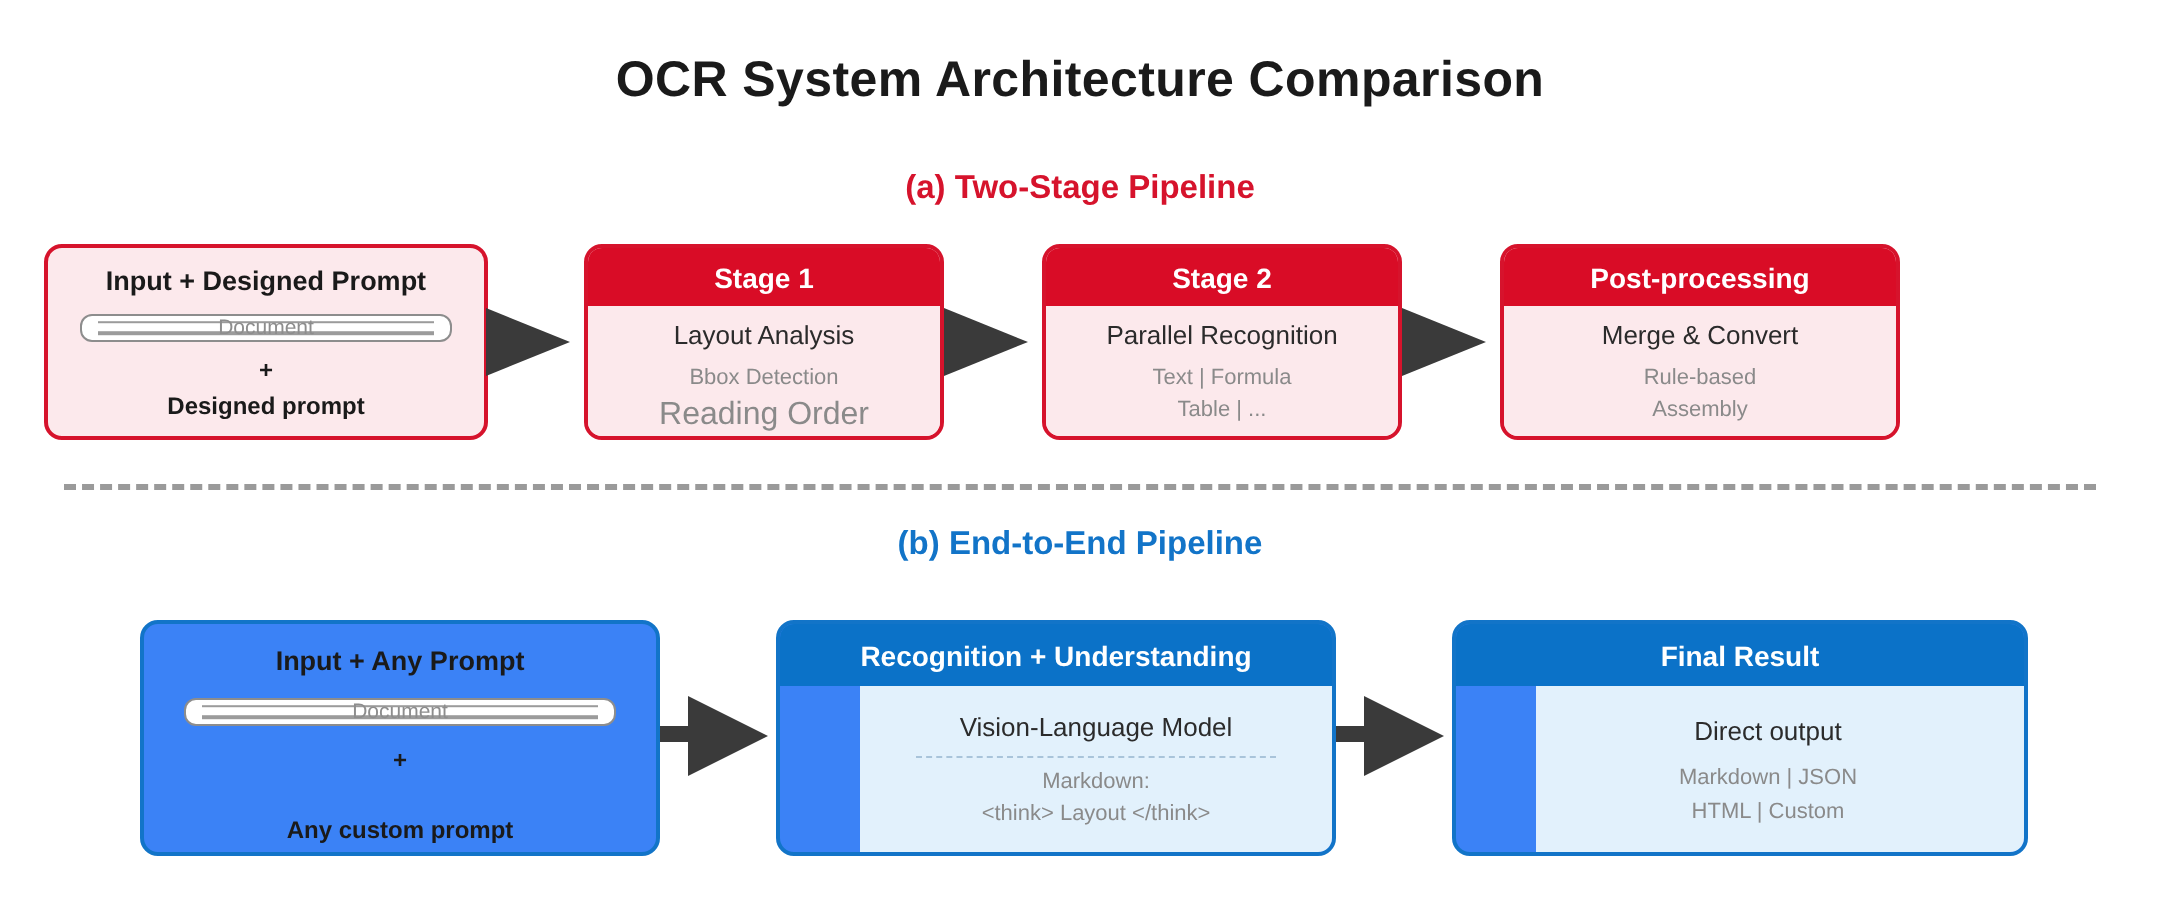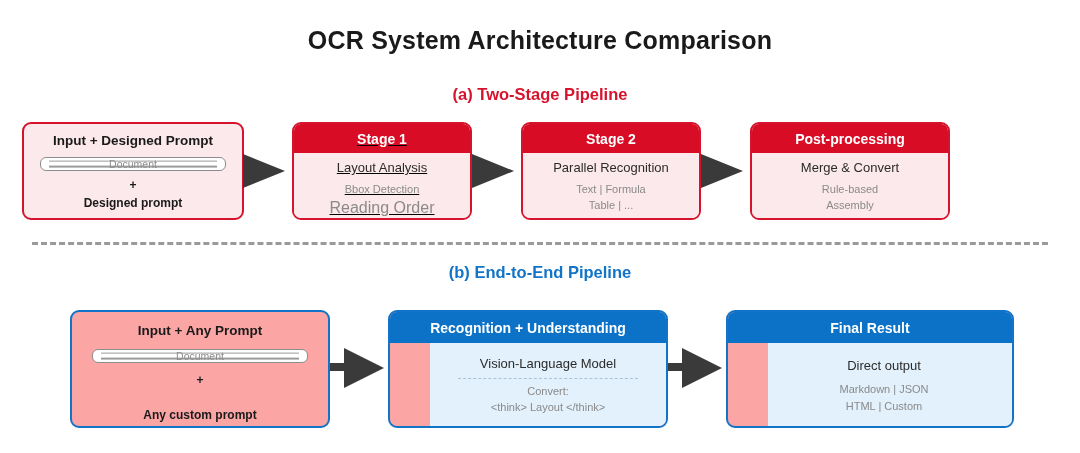--- a/index.html
+++ b/index.html
@@ -39,21 +39,21 @@
 
   
   .box{
     position:absolute;
     box-sizing:border-box;
     border-radius:9px;
     overflow:hidden;
     display:flex;flex-direction:column;
   }
   .box.red{border:2.5px solid #d6132c;background:#fce9ec;}
-  .box.blue{border:2.5px solid #1274c8;background:#fca5a5;}
+  .box.blue{border:2.5px solid #1274c8;background:#3b82f6;}
 
   .box-header{
     flex:0 0 auto;
     text-align:center;
     color:#ffffff;
     font-weight:bold;
     display:flex;align-items:center;justify-content:center;
   }
   .box.red .box-header{background:#d90c26;}
   .box.blue .box-header{background:#0b72c8;}
@@ -140,21 +140,21 @@
       <div class="plus-sign" style="font-size:12px;margin-top:7px;">+</div>
       <div class="prompt-label" style="font-size:12px;margin-top:4px;">Designed prompt</div>
     </div>
 
     <div class="arrow" style="left:241px;top:26px;">
       <svg width="46" height="46" viewBox="0 0 46 46">
           <polygon points="2,6 2,40 44,23" fill="#3a3a3a"></polygon>
         </svg>
     </div>
 
-    <div class="box red" style="left:292px;top:0;width:180px;height:98px;text-decoration:underline;">
+    <div class="box red" style="left:292px;top:0;width:180px;height:98px;">
       <div class="box-header" style="height:29px;font-size:14px;">Stage 1</div>
       <div class="box-body" style="padding:7px 6px 8px 6px;">
         <div class="body-main" style="font-size:13px;margin-bottom:8px;">Layout Analysis</div>
         <div class="body-sub" style="font-size:11px;margin-bottom:4px;">Bbox Detection</div>
         <div class="body-sub" style="font-size:16px;">Reading Order</div>
       </div>
     </div>
 
     <div class="arrow" style="left:470px;top:26px;">
       <svg width="46" height="46" viewBox="0 0 46 46">
@@ -212,21 +212,21 @@
         <rect x="0" y="21" width="20" height="8" fill="#3a3a3a"></rect>
         <polygon points="14,6 14,46 54,26" fill="#3a3a3a"></polygon>
       </svg>
     </div>
 
     <div class="box blue" style="left:388px;top:0;width:280px;height:118px;">
       <div class="box-header" style="height:31px;font-size:14px;">Recognition + Understanding</div>
       <div class="box-body" style="padding:9px 8px 9px 8px;">
         <div class="body-main" style="font-size:13px;">Vision-Language Model</div>
         <div class="inner-dash"></div>
-        <div class="body-sub" style="font-size:11px;margin-bottom:4px;">Convert:</div>
+        <div class="body-sub" style="font-size:11px;margin-bottom:4px;">Markdown:</div>
         <div class="body-sub" style="font-size:11px;">&lt;think&gt; Layout &lt;/think&gt;</div>
       </div>
     </div>
 
     <div class="arrow" style="left:668px;top:32px;">
       <svg width="56" height="52" viewBox="0 0 56 52">
         <rect x="0" y="21" width="20" height="8" fill="#3a3a3a"></rect>
         <polygon points="14,6 14,46 54,26" fill="#3a3a3a"></polygon>
       </svg>
     </div>

